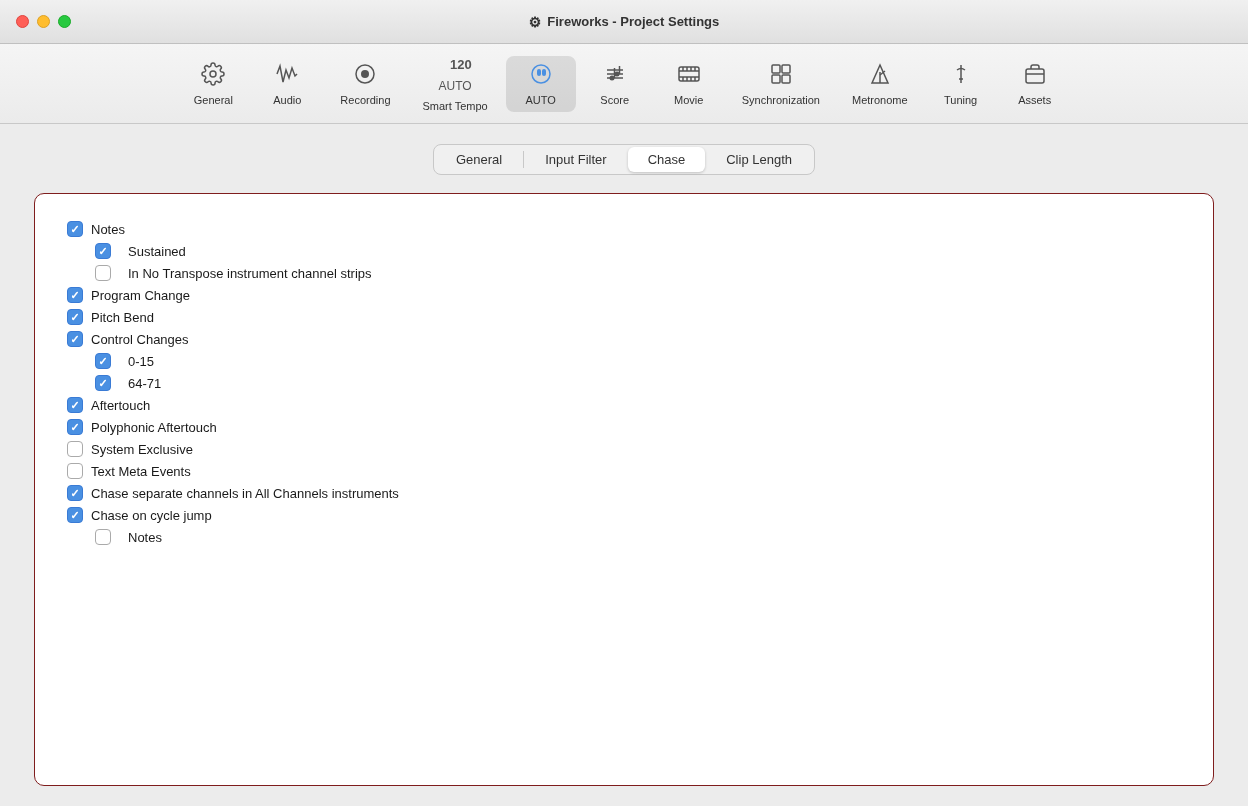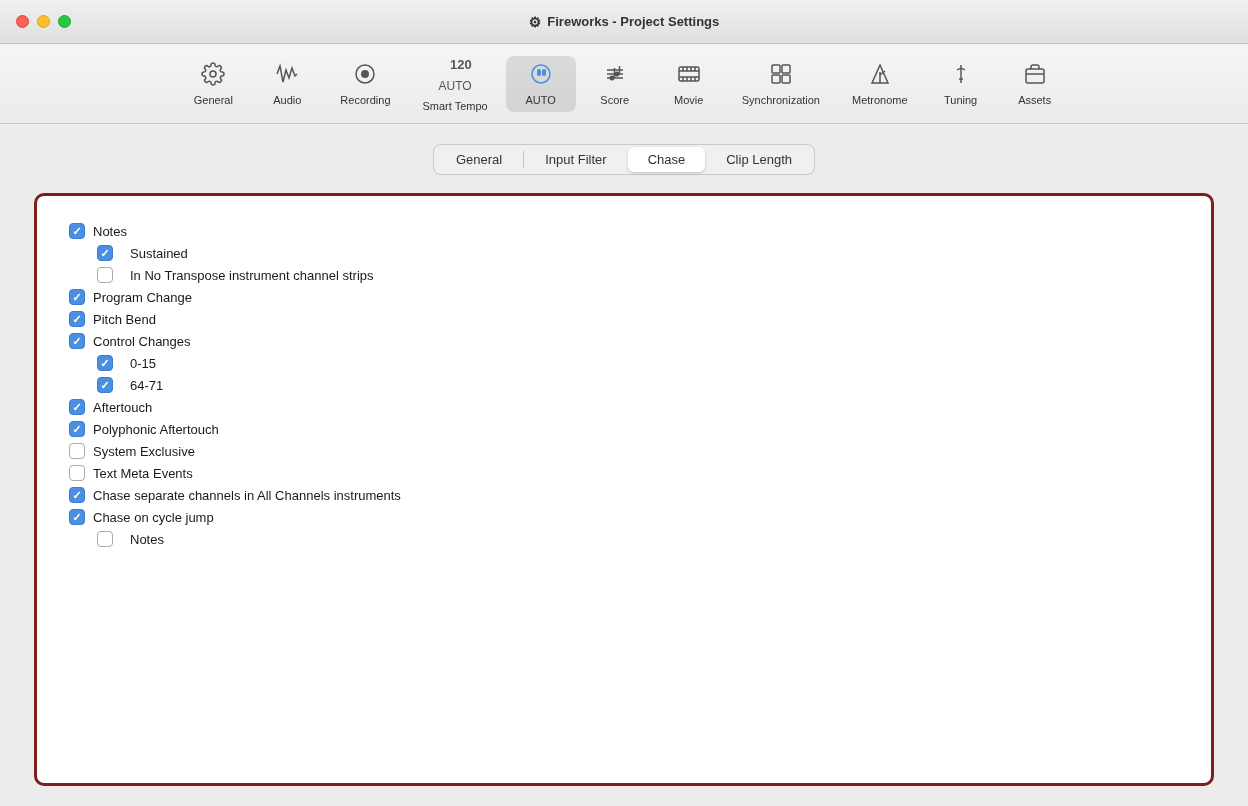--- a/index.html
+++ b/index.html
@@ -124,21 +124,21 @@
     }
     .tab-separator {
       width: 1px;
       background: #c8c8c8;
       margin: 4px 0;
     }
 
     
     .settings-panel {
       background: white;
-      border: 3px solid #7f1d1d;
+      border: 1px solid #7f1d1d;
       border-radius: 10px;
       width: 100%;
       max-width: 1180px;
       padding: 24px 32px;
       flex: 1;
       overflow-y: auto;
     }
 
     
     .checkbox-row {

